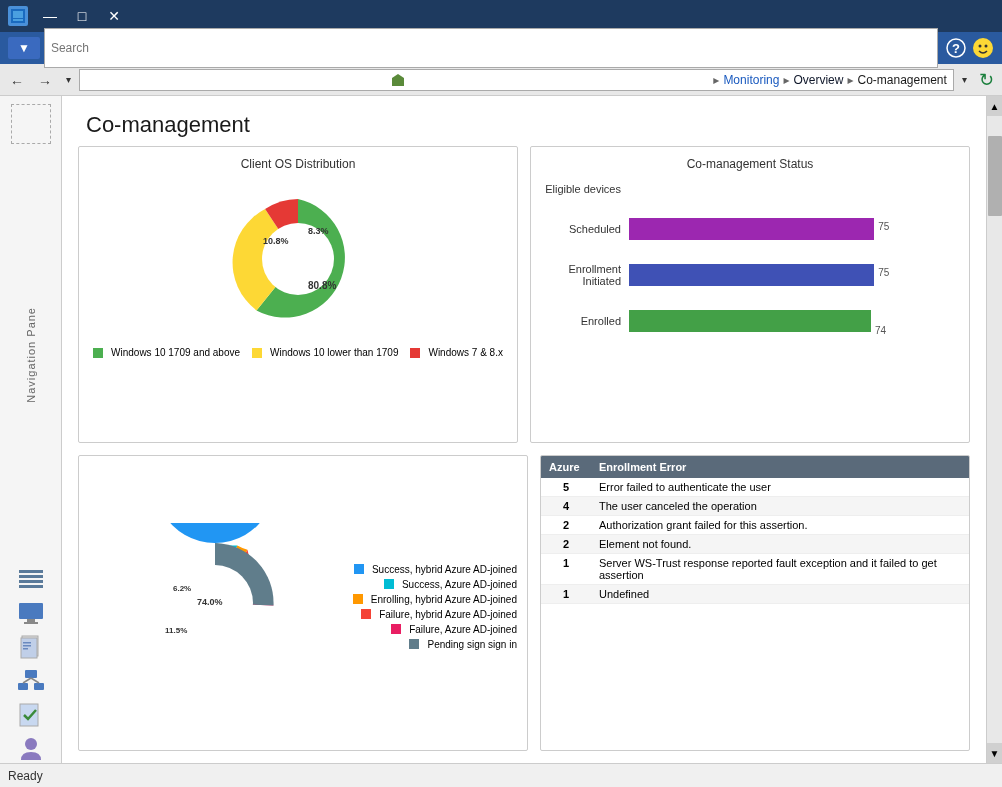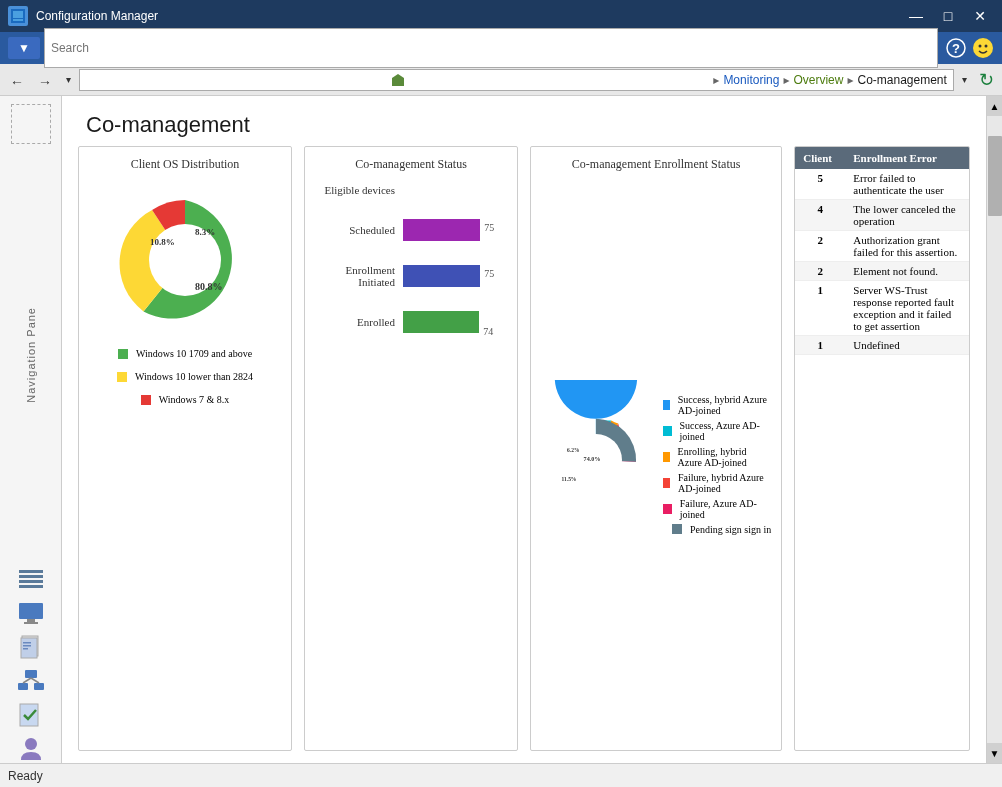--- a/index.html
+++ b/index.html
@@ -112,25 +112,24 @@
     }
     .page-title {
       font-size: 22px;
       font-weight: 300;
       color: #1a1a1a;
       padding: 16px 24px 8px 24px;
     }
     .charts-container {
       display: flex;
       flex: 1;
-      flex-direction: row;
+      flex-direction: column;
       padding: 0 16px 12px 16px;
       gap: 12px;
       overflow-y: auto;
-      font-family: Liberation Serif, serif;
     }
     .charts-row {
       display: flex;
       gap: 12px;
       flex: 1;
     }
     .chart-card {
       background: white;
       border: 1px solid #ccc;
       border-radius: 2px;
@@ -207,21 +206,20 @@
 <body>
 
 <div class="title-bar">
   <div class="title-bar-icon">
     <svg width="14" height="14" viewBox="0 0 14 14">
         <rect width="14" height="14" fill="#1a6abf"></rect>
         <rect x="2" y="2" width="10" height="7" fill="#4a9fe0"></rect>
         <rect x="2" y="10" width="10" height="2" fill="#4a9fe0"></rect>
       </svg>
   </div>
-  <span class="title-bar-title">Configuration Manager</span>
   <div class="title-bar-controls">
     <button class="title-bar-btn">—</button>
     <button class="title-bar-btn">□</button>
     <button class="title-bar-btn">✕</button>
   </div>
 </div>
 
 <div class="menu-bar">
   <button class="menu-dropdown-btn">▼</button>
   <input class="search-box" type="text" placeholder="Search" style="">
@@ -248,21 +246,21 @@
   <button class="nav-btn">→</button>
   <button class="nav-btn" style="font-size:10px;">▾</button>
   <div class="nav-breadcrumb">
     <svg width="14" height="14" viewBox="0 0 14 14">
         <rect x="1" y="5" width="12" height="8" fill="#5a8a3a"></rect>
         <polygon points="7,1 13,5 1,5" fill="#5a8a3a"></polygon>
       </svg>
     <span style="color:#666;">▸</span>
     <span style="cursor:pointer; color:#1a5abf;">Monitoring</span>
     <span style="color:#666;">▸</span>
-    <span style="cursor:pointer; color:#4d7c0f;">Overview</span>
+    <span style="cursor:pointer; color:#0f172a;">Overview</span>
     <span style="color:#666;">▸</span>
     <span>Co-management</span>
   </div>
   <button class="nav-btn" style="font-size:10px;">▾</button>
   <button class="nav-btn refresh-btn" style="color:#1a7f3c; font-size:18px;">↻</button>
 </div>
 
 <div class="main-layout">
 
   <div class="left-sidebar">
@@ -344,21 +342,21 @@
               <text x="55" y="65" font-size="9" fill="#333" font-weight="bold">10.8%</text>
               <text x="100" y="110" font-size="10" fill="#333" font-weight="bold">80.8%</text>
             </svg>
             <div class="donut-legend">
               <div class="legend-item">
                 <div class="legend-dot" style="background:#4caf50;"></div>
                 <span>Windows 10 1709 and above</span>
               </div>
               <div class="legend-item">
                 <div class="legend-dot" style="background:#fdd835;"></div>
-                <span>Windows 10 lower than 2824</span>
+                <span>Windows 10 lower than 1709</span>
               </div>
               <div class="legend-item">
                 <div class="legend-dot" style="background:#e53935;"></div>
                 <span>Windows 7 &amp; 8.x</span>
               </div>
             </div>
           </div>
         </div>
 
         <div class="chart-card">
@@ -388,21 +386,20 @@
                 <span style="position:absolute; left:calc(73.3% + 4px); top:15px; font-size:10px; color:#555;">74</span>
               </div>
             </div>
           </div>
         </div>
       </div>
 
       <div class="charts-row">
 
         <div class="chart-card">
-          <div class="chart-title">Co-management Enrollment Status</div>
           <div style="display:flex; align-items:center; gap:12px; flex:1;">
             <svg width="160" height="160" viewBox="0 0 160 160">
 
               <path d="M80,80 L80,20 A60,60 0 1,1 80.1,20 Z" fill="#2196f3"></path>
 
               <path d="M80,80 L80,20 A60,60 0 0,0 102.3,22.4 Z" fill="#00bcd4"></path>
 
               <path d="M80,80 L102.3,22.4 A60,60 0 0,0 112.5,26.8 Z" fill="#ff9800"></path>
 
               <path d="M80,80 L112.5,26.8 A60,60 0 0,0 133.8,63.4 Z" fill="#f44336"></path>
@@ -443,32 +440,32 @@
                 <span>Pending sign sign in</span>
               </div>
             </div>
           </div>
         </div>
 
         <div class="chart-card" style="padding:0; overflow:hidden;">
           <table class="error-table">
             <thead>
               <tr>
-                <th>Client</th>
+                <th>Azure</th>
                 <th>Enrollment Error</th>
               </tr>
             </thead>
             <tbody id="error-table-body">
             <tr>
                   <td style="text-align:center; font-weight:bold; width:50px;">5</td>
                   <td>Error failed to authenticate the user</td>
                 </tr>
                 <tr>
                   <td style="text-align:center; font-weight:bold; width:50px;">4</td>
-                  <td>The lower canceled the operation</td>
+                  <td>The user canceled the operation</td>
                 </tr>
                 <tr>
                   <td style="text-align:center; font-weight:bold; width:50px;">2</td>
                   <td>Authorization grant failed for this assertion.</td>
                 </tr>
                 <tr>
                   <td style="text-align:center; font-weight:bold; width:50px;">2</td>
                   <td>Element not found.</td>
                 </tr>
                 <tr>

